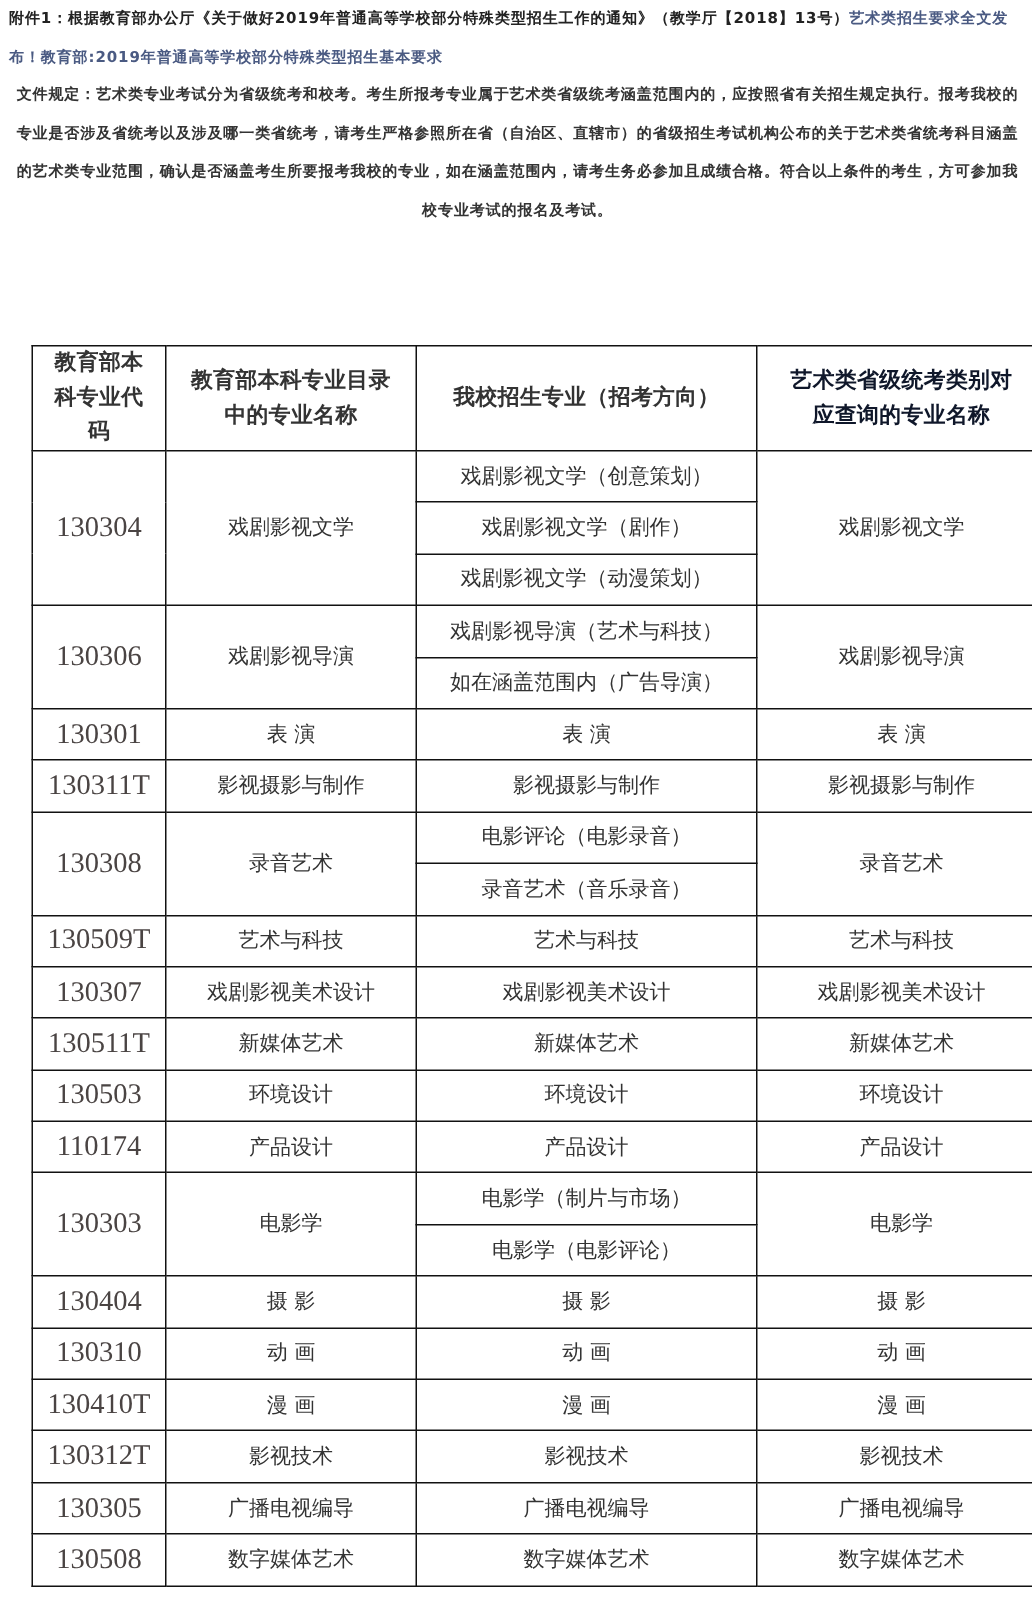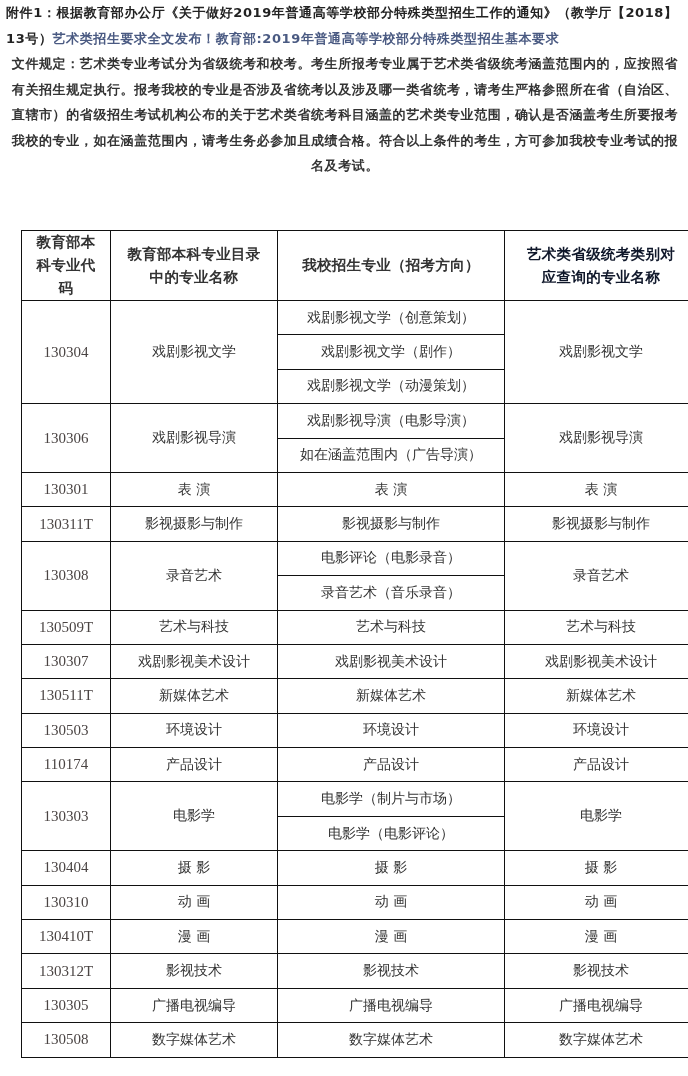--- a/index.html
+++ b/index.html
@@ -3,21 +3,21 @@
 <meta charset="utf-8">
 <style>
   html, body { margin: 0; padding: 0; background: #ffffff; }
   body {
     width: 688px; height: 1076px; overflow: hidden; position: relative;
     font-family: "DejaVu Sans", "Liberation Sans", sans-serif;
     color: #222;
   }
   .intro {
     position: absolute; left: 6px; top: 0; width: 678px;
-    font-size: 13px; line-height: 25.5px; letter-spacing: 0.6px;
+    font-size: 10px; line-height: 25.5px; letter-spacing: 0.6px;
   }
   .intro p { margin: 0; }
   .intro .lead { font-weight: bold; color: #222; }
   .intro .link { color: #4a5a82; font-weight: bold; text-decoration: none; }
   .intro .rule { font-weight: bold; color: #333; text-align: center; }
 
   table.majors {
     position: absolute; left: 21px; top: 230px;
     border-collapse: collapse; table-layout: fixed;
     width: 676px;
@@ -33,21 +33,21 @@
     padding: 0; height: 33.4px;
     font-size: 14px; color: #333; font-weight: normal;
   }
   table.majors thead th {
     height: 68px; font-weight: bold; color: #333; font-size: 14.5px;
     line-height: 23px; letter-spacing: 0.3px;
   }
   table.majors thead th.h4 { color: #0f172a; }
   table.majors td.code {
     font-family: "Liberation Serif", "DejaVu Serif", serif;
-    font-size: 15px; color: #4a4443;
+    font-size: 19px; color: #4a4443;
   }
   .wrap-narrow { display: inline-block; width: 70px; }
   .wrap-mid { display: inline-block; width: 140px; }
   .wrap-4 { display: inline-block; width: 150px; }
 </style>
 </head>
 <body>
 
 <div class="intro">
   <p>
@@ -82,21 +82,21 @@
     <tr>
         <td>戏剧影视文学（剧作）</td>
       </tr>
     <tr>
         <td>戏剧影视文学（动漫策划）</td>
       </tr>
 
     <tr>
       <td class="code" rowspan="2">130306</td>
       <td rowspan="2">戏剧影视导演</td>
-      <td>戏剧影视导演（电影导演）</td>
+      <td>戏剧影视导演（艺术与科技）</td>
       <td rowspan="2">戏剧影视导演</td>
     </tr>
     <tr>
         <td>如在涵盖范围内（广告导演）</td>
       </tr>
 
     <tr>
       <td class="code">130301</td>
       <td>表 演</td>
       <td>表 演</td>

